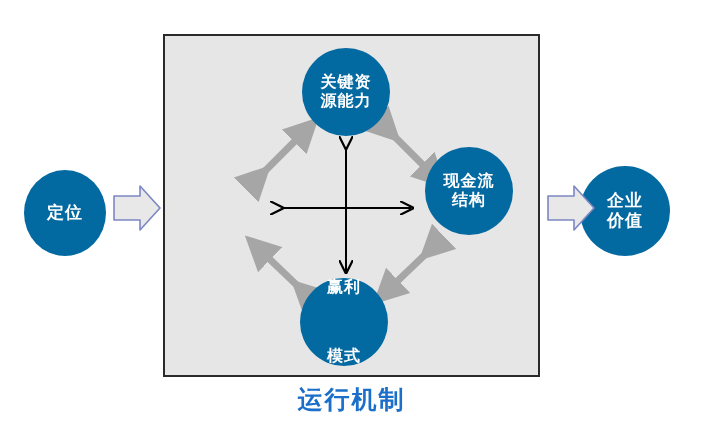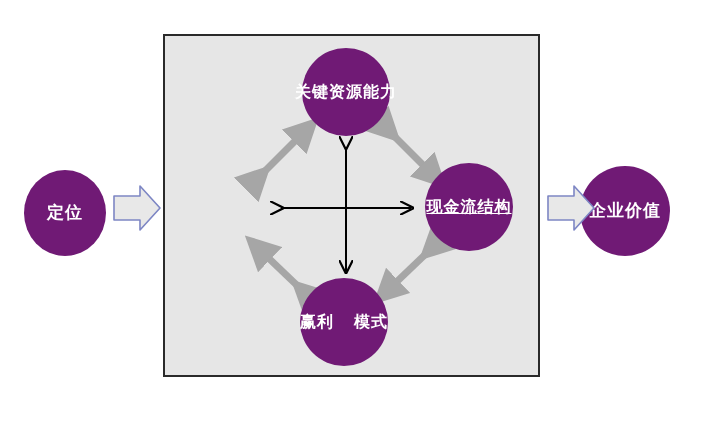--- a/index.html
+++ b/index.html
@@ -15,45 +15,45 @@
     width: 704px;
     height: 438px;
     background: #ffffff;
     overflow: hidden;
   }
 
   
   .node {
     position: absolute;
     border-radius: 50%;
-    background: #701a75;
+    background: #0369a1;
     color: #ffffff;
     display: flex;
-    flex-direction: row;
+    flex-direction: column;
     align-items: center;
     justify-content: center;
     text-align: center;
     font-weight: bold;
     line-height: 1.18;
     letter-spacing: 1px;
     box-sizing: border-box;
     z-index: 5;
   }
   .node .line { display: block; white-space: nowrap; }
 
   
   .node-outer { width: 82px; height: 86px; font-size: 17px; }
   #node-positioning { left: 24px;  top: 170px; justify-content: center; }
   #node-value       { left: 580px; top: 166px; width: 90px; height: 90px; }
 
   
   .node-inner { font-size: 16px; }
   #node-resource { left: 302px; top: 48px;  width: 88px; height: 88px; }
   #node-business { left: 188px; top: 165px; width: 88px; height: 88px; }
-  #node-cashflow { left: 425px; top: 163px; width: 88px; height: 88px; text-decoration: underline; }
+  #node-cashflow { left: 425px; top: 147px; width: 88px; height: 88px; }
   #node-profit   { left: 300px; top: 278px; width: 88px; height: 88px; justify-content: space-between; }
 
   
   #mechanism-panel {
     position: absolute;
     left: 163px;
     top: 34px;
     width: 377px;
     height: 343px;
     background: #E6E6E6;
@@ -145,14 +145,15 @@
   <div id="node-profit" class="node node-inner">
     <span class="line">赢利</span>
     <span class="line">模式</span>
   </div>
 
   <div id="node-value" class="node node-outer">
     <span class="line">企业</span>
     <span class="line">价值</span>
   </div>
 
+  <div id="mechanism-caption">运行机制</div>
 
 </div>
 
 </body></html>

